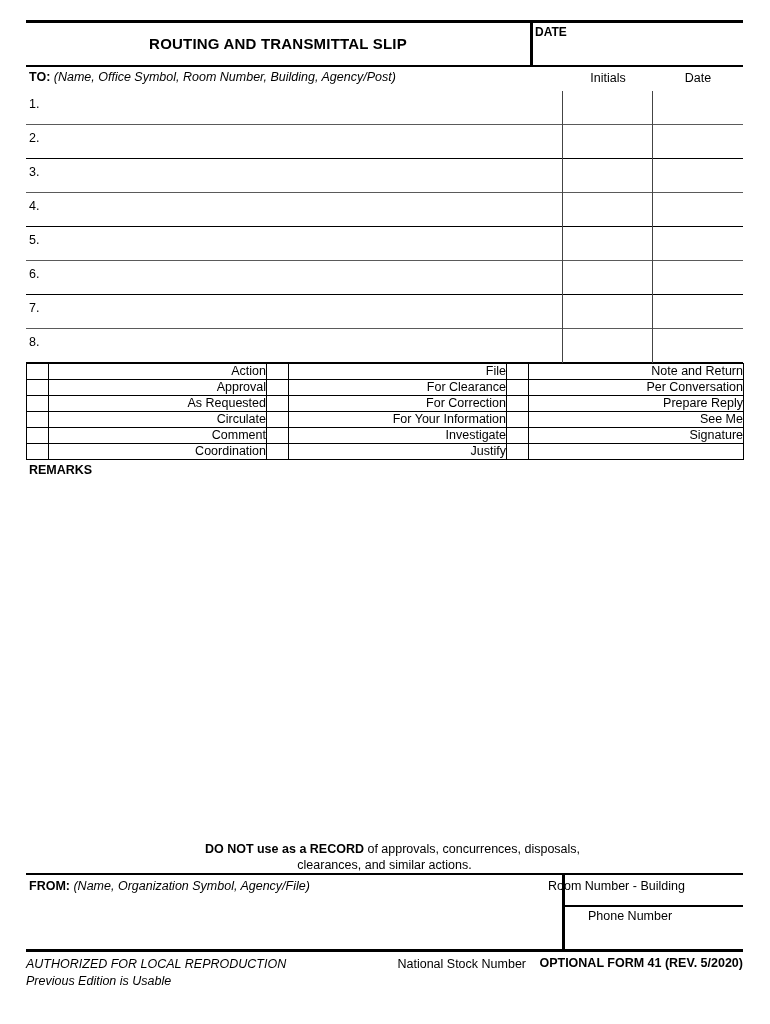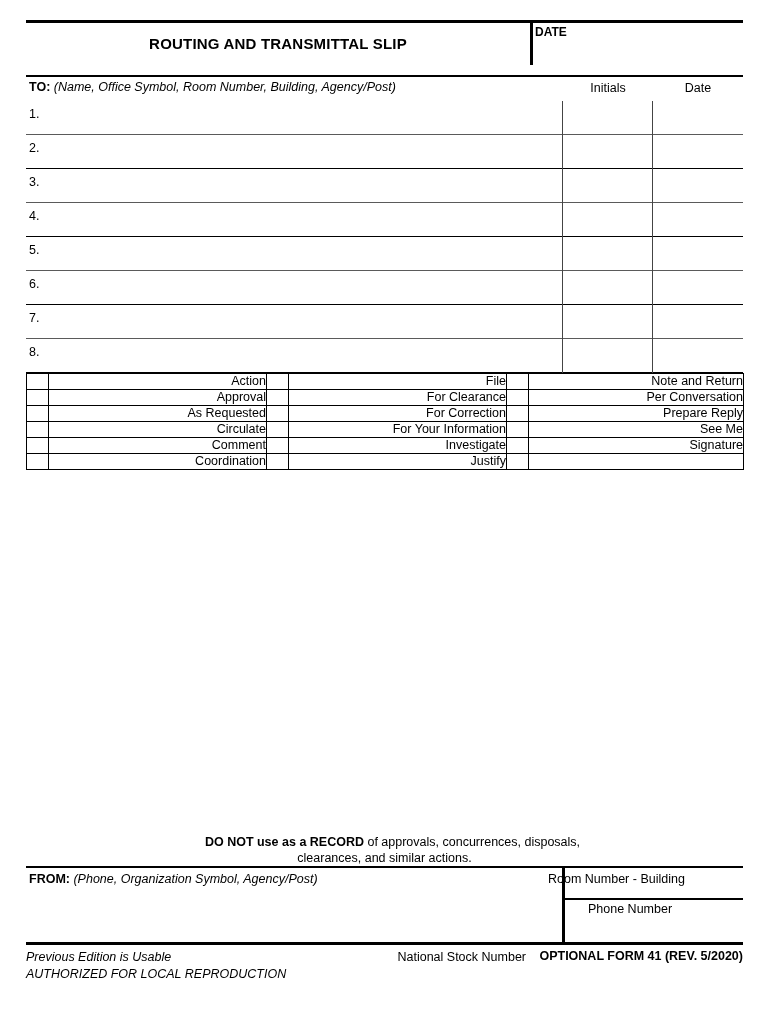--- a/index.html
+++ b/index.html
@@ -42,21 +42,21 @@
   }
   .grey-rule {
     height: 0;
     border-top: 1px solid #5a5a5a;
     width: 100%;
   }
 
   
   .header-band {
     position: relative;
-    height: 52px;
+    height: 42px;
   }
   .form-title {
     position: absolute;
     left: 0;
     top: 0;
     width: 504px;
     height: 42px;
     line-height: 42px;
     text-align: center;
     font-size: 15px;
@@ -412,46 +412,47 @@
             <td>Coordination</td>
             <td class="box"></td>
             <td>Justify</td>
             <td class="box"></td>
             <td></td>
           </tr>
         </tbody>
     </table>
   </div>
 
+  <div class="remarks-label">REMARKS</div>
   <div id="remarks-area"></div>
 
   <div class="notice">
     <div><b>DO NOT use as a RECORD</b><span> of approvals, concurrences, disposals,</span></div>
     <div>clearances, and similar actions.</div>
   </div>
 
   <div class="med-rule"></div>
 
   <div id="from-block">
     <div class="from-label">
       <b>FROM:</b>
-      <i>(Phone, Organization Symbol, Agency/Post)</i>
+      <i>(Name, Organization Symbol, Agency/File)</i>
     </div>
     <div class="from-divider"></div>
     <div class="room-label">Room Number - Building</div>
     <div class="room-sep"></div>
     <div class="phone-label">Phone Number</div>
   </div>
 
   <div class="thick-rule"></div>
 
   <div id="footer">
     <div class="foot-left">
+      <div>AUTHORIZED FOR LOCAL REPRODUCTION</div>
       <div>Previous Edition is Usable</div>
-      <div>AUTHORIZED FOR LOCAL REPRODUCTION</div>
     </div>
     <div class="foot-mid">
       <div>National Stock Number</div>
     </div>
     <div class="foot-right">OPTIONAL FORM 41 (REV. 5/2020)</div>
   </div>
 
 </div>
 
 </body></html>

